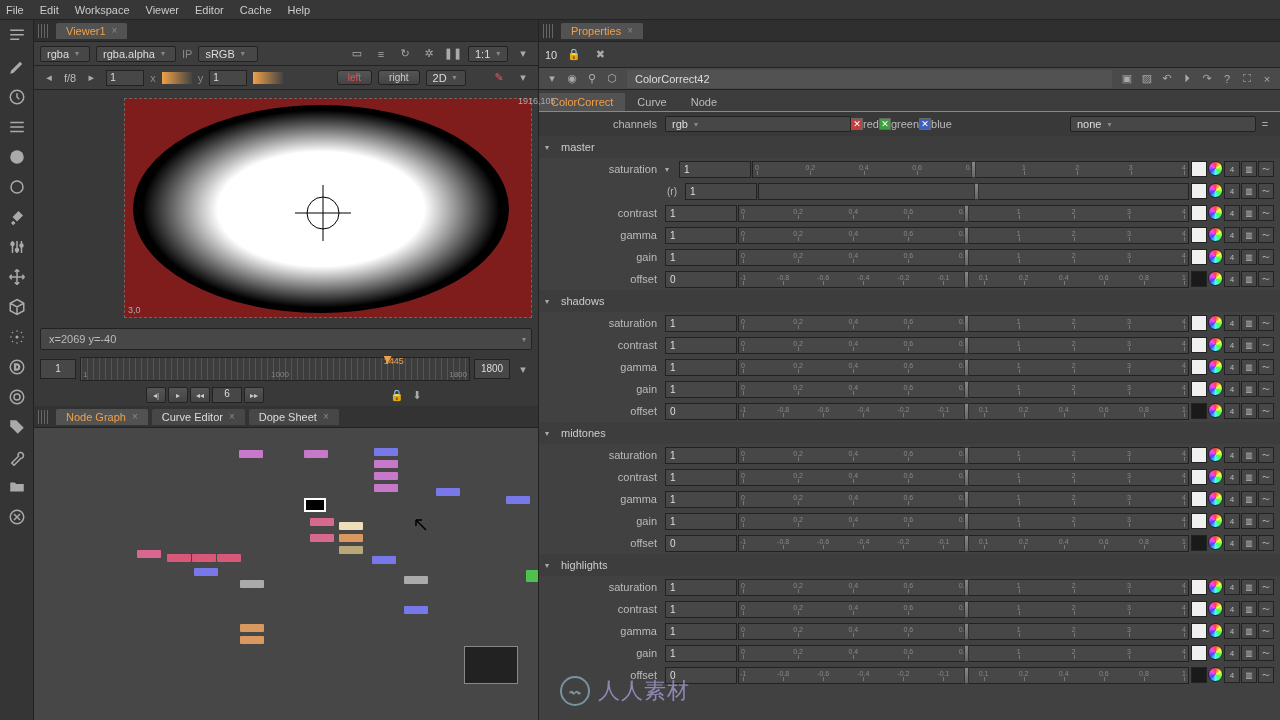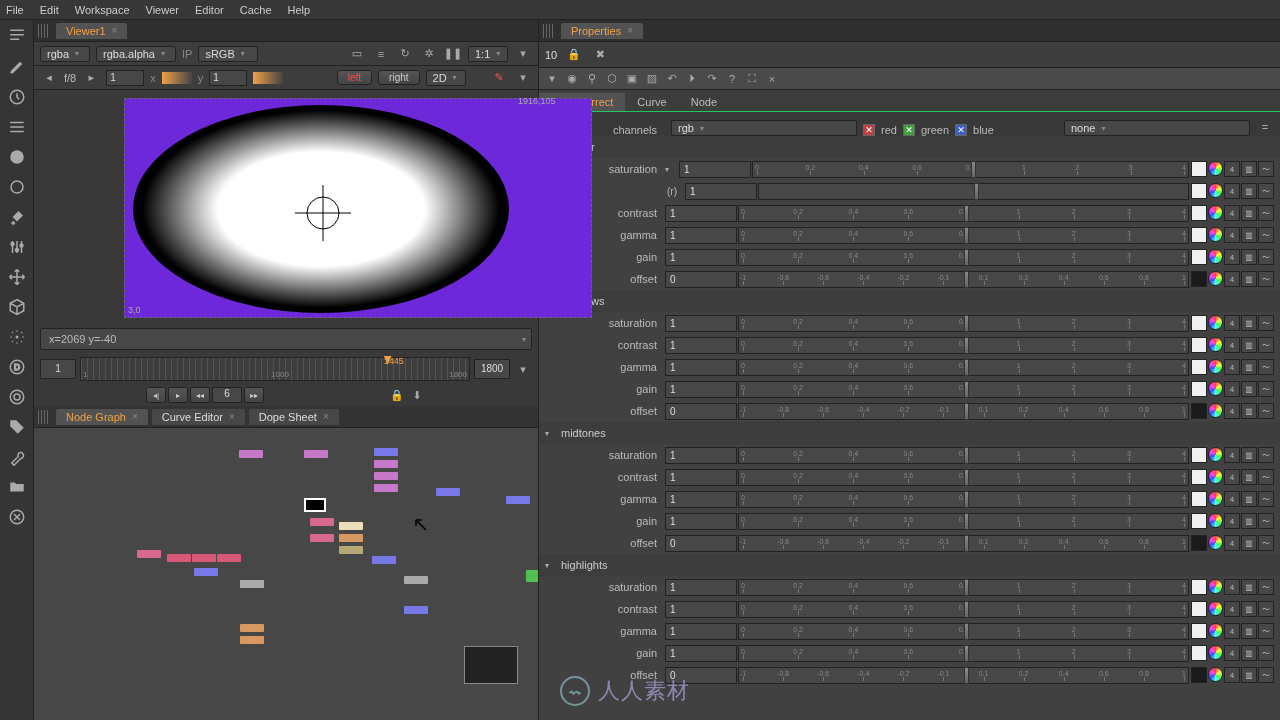--- a/index.html
+++ b/index.html
@@ -18,21 +18,21 @@
 .tab .x { color:#888; font-size:10px; cursor:pointer; }
 .vtool { height:24px; background:#3d3d3d; display:flex; align-items:center; padding:0 6px; gap:6px; border-bottom:1px solid #222; font-size:11px; }
 .dd { background:#474747; border:1px solid #222; padding:1px 6px; border-radius:2px; color:#ddd; display:flex; align-items:center; gap:6px; cursor:pointer; }
 .dd::after { content:"▾"; font-size:8px; color:#888; }
 .sbtn { width:18px; height:18px; display:flex; align-items:center; justify-content:center; color:#aaa; cursor:pointer; border-radius:2px; }
 .vtool2 { height:24px; background:#3d3d3d; display:flex; align-items:center; padding:0 6px; gap:6px; border-bottom:1px solid #222; }
 .mini { background:#474747; border:1px solid #222; width:38px; height:16px; padding:0 3px; color:#ddd; font-size:10px; }
 .btn3d { background:linear-gradient(#555,#444); border:1px solid #222; padding:1px 10px; border-radius:3px; font-size:10px; color:#ccc; cursor:pointer; }
 .btn3d.red { color:#f05050; }
 .viewport { flex:1; background:#393939; position:relative; }
-.canvas { position:absolute; left:90px; top:8px; width:468px; height:220px; border:1px dashed #666; background:#6d28d9; overflow:hidden; }
+.canvas { position:absolute; left:90px; top:8px; width:408px; height:220px; border:1px dashed #666; background:#7f1d1d; overflow:hidden; }
 .oval { position:absolute; left:8px; top:6px; width:376px; height:208px; background:radial-gradient(ellipse 50% 50% at 50% 50%, #fff 0%, #fff 55%, #000 95%); border-radius:50%; }
 .crosshair { position:absolute; left:170px; top:86px; width:56px; height:56px; }
 .crosshair svg { width:100%; height:100%; }
 .corner { position:absolute; font-size:9px; color:#aaa; }
 .coordbar { height:22px; background:#474747; border:1px solid #222; margin:4px 6px 0 6px; display:flex; align-items:center; padding:0 8px; border-radius:2px; }
 .coordbar::after { content:"▾"; position:absolute; right:12px; font-size:8px; color:#888; }
 .timeline { height:30px; margin:4px 6px 0 6px; display:flex; align-items:center; gap:4px; }
 .tl-frame { background:#474747; border:1px solid #222; width:36px; height:20px; text-align:center; line-height:18px; color:#ddd; font-size:10px; }
 .tl-track { flex:1; height:24px; background:#3d3d3d; border:1px solid #222; position:relative; }
 .tl-track .ticks { position:absolute; inset:0; background:repeating-linear-gradient(90deg,#555 0 1px,transparent 1px 6px); }
@@ -65,21 +65,21 @@
 .slider { flex:1; height:17px; background:#474747; border:1px solid #222; margin-left:1px; position:relative; }
 .slider .ticks { position:absolute; inset:2px 4px; }
 .slider .tick { position:absolute; bottom:0; width:1px; height:4px; background:#777; }
 .slider .ticklbl { position:absolute; bottom:4px; font-size:7px; color:#888; transform:translateX(-50%); }
 .slider .thumb { position:absolute; top:-1px; width:5px; height:17px; background:linear-gradient(#888,#666); border:1px solid #333; }
 .ctrls { display:flex; gap:1px; margin-left:2px; }
 .ctrls .c { width:16px; height:16px; background:#474747; border:1px solid #222; display:flex; align-items:center; justify-content:center; font-size:8px; cursor:pointer; }
 .ctrls .c.white { background:#f0f0f0; }
 .ctrls .c.dark { background:#1a1a1a; }
 .ctrls .c.rgb { background:conic-gradient(#f44,#ff4,#4f4,#4ff,#44f,#f4f,#f44); border-radius:50%; width:15px; height:15px; }
-.chanrow { display:flex; align-items:flex-end; height:24px; padding:0 6px; gap:6px; }
+.chanrow { display:flex; align-items:center; height:24px; padding:0 6px; }
 .chk { width:12px; height:12px; border:1px solid #666; cursor:pointer; display:inline-flex; align-items:center; justify-content:center; font-size:9px; }
 .chk.r { background:#c04040; color:#fff; }
 .chk.g { background:#40a040; color:#fff; }
 .chk.b { background:#4060c0; color:#fff; }
 .sect { color:#ccc; padding-left:4px; font-size:11px; }
 .watermark { position:absolute; bottom:14px; left:560px; display:flex; align-items:center; gap:8px; opacity:0.6; pointer-events:none; }
 .watermark .logo { width:30px; height:30px; border:2px solid #9cd; border-radius:50%; display:flex; align-items:center; justify-content:center; color:#9cd; font-weight:bold; }
 .watermark .txt { font-size:22px; color:#c4b5fd; letter-spacing:1px; }
 </style>
 </head>
@@ -308,20 +308,21 @@
     <div class="iconrow">
       <span class="num">10</span>
       <div class="sbtn">🔒</div>
       <div class="sbtn">✖</div>
     </div>
     <div class="nodehdr">
       <div class="sq">▾</div>
       <div class="sq">◉</div>
       <div class="sq">⚲</div>
       <div class="sq">⬡</div>
+      <div class="name">ColorCorrect42</div>
       <div class="sq">▣</div>
       <div class="sq">▨</div>
       <div class="sq">↶</div>
       <div class="sq">⏵</div>
       <div class="sq">↷</div>
       <div class="sq">?</div>
       <div class="sq">⛶</div>
       <div class="sq">×</div>
     </div>
     <div class="subtabs">

